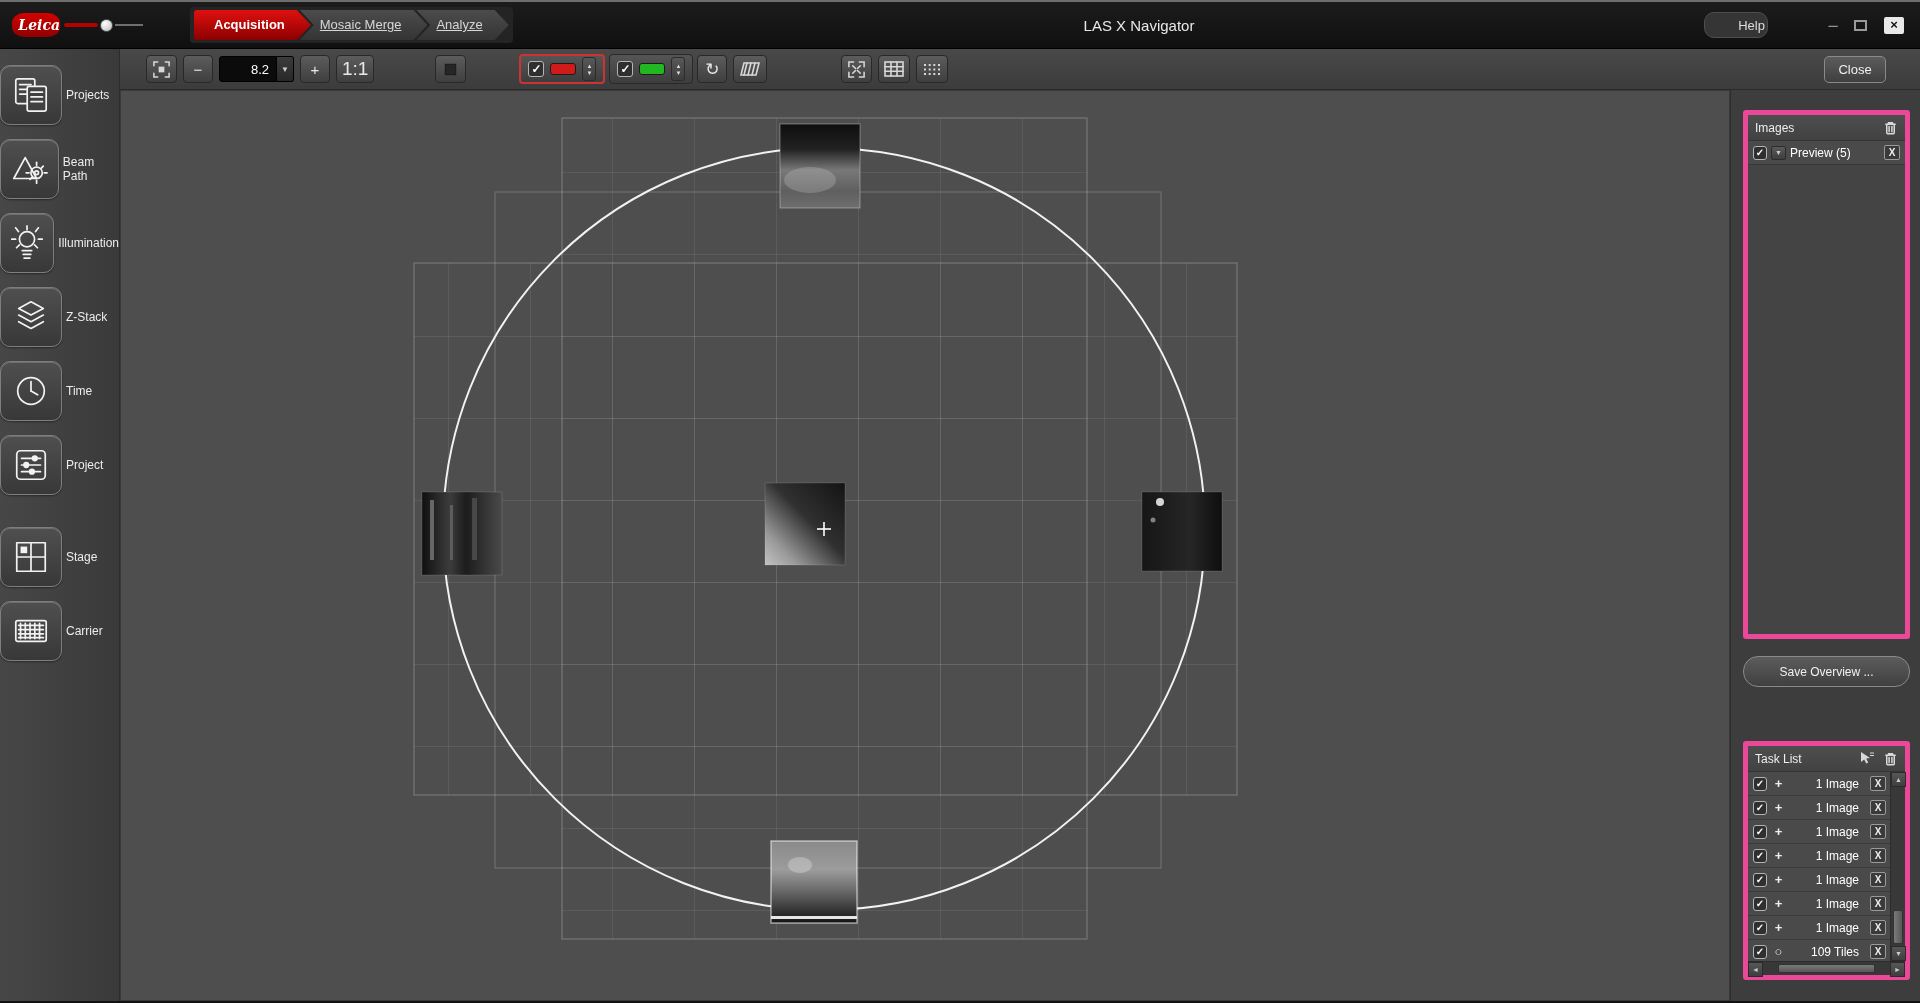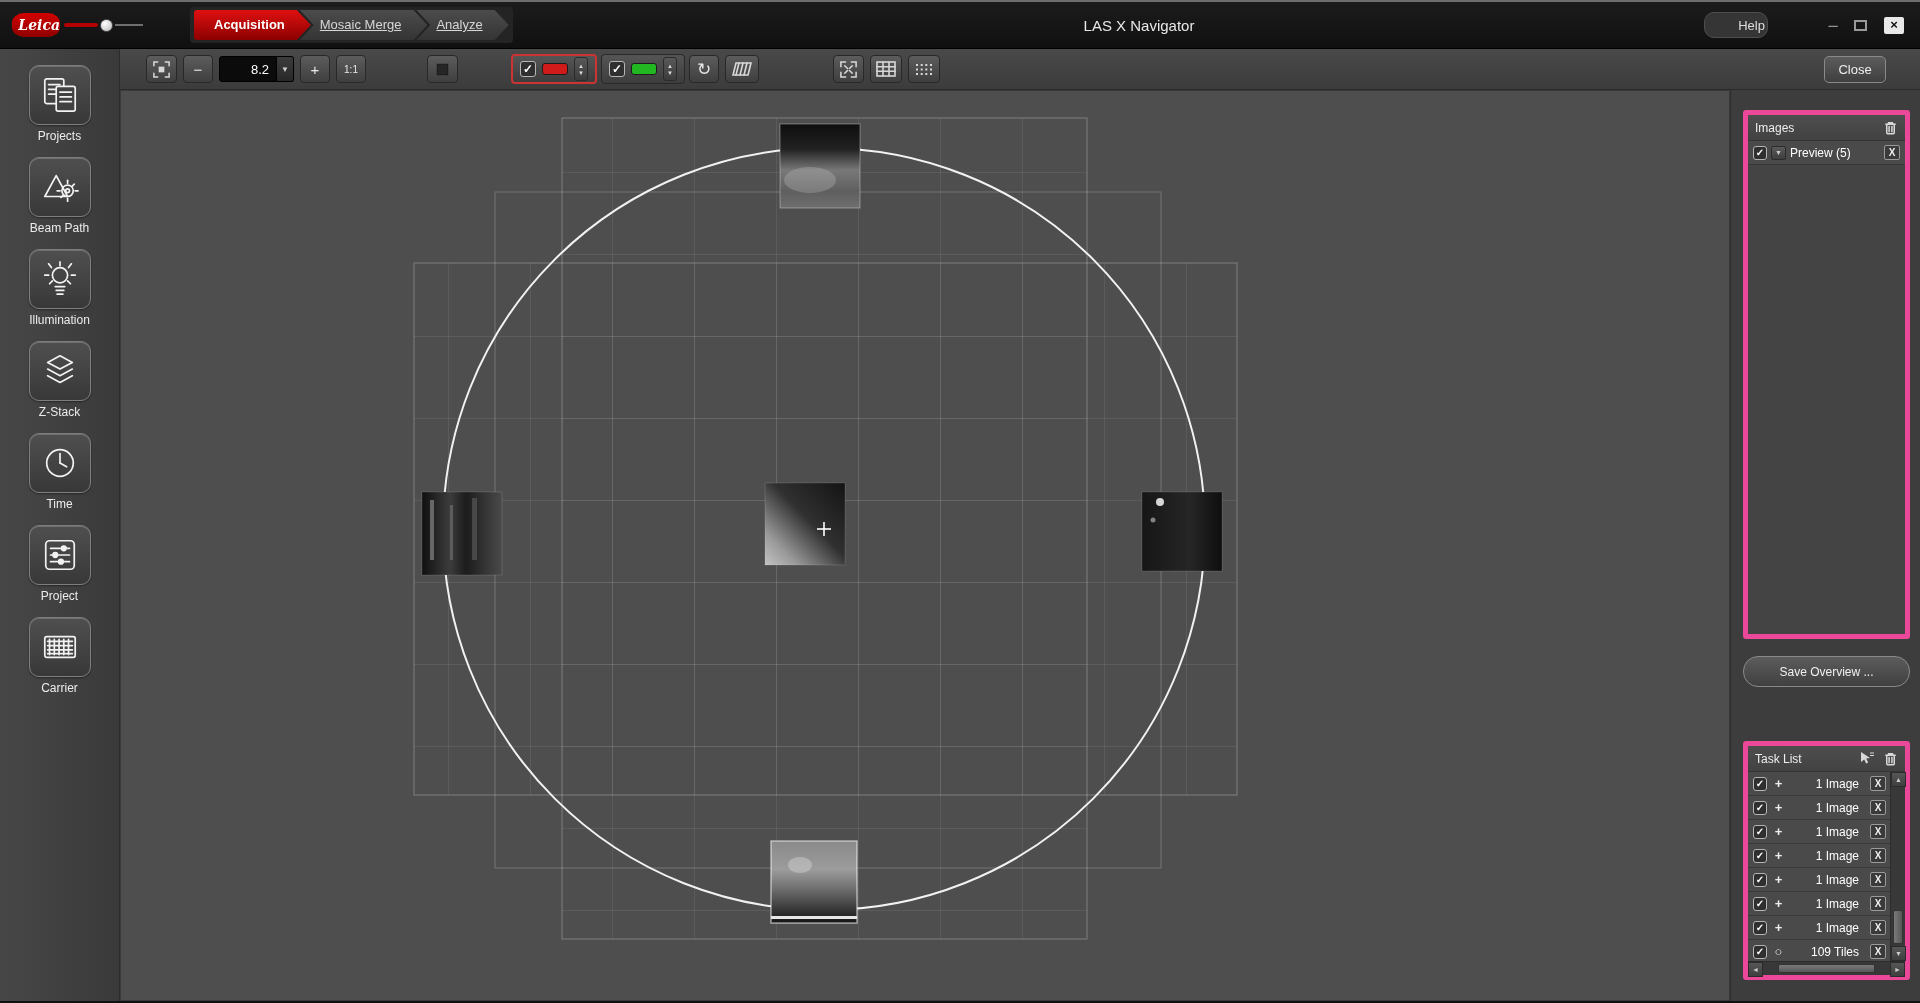--- a/index.html
+++ b/index.html
@@ -40,21 +40,21 @@
   .close-box { width:20px; height:17px; background:#e9e9e9; border-radius:2px; color:#111;
                font-weight:bold; font-size:13px; line-height:16px; text-align:center; }
 
   
   .body-row { flex:1; display:flex; min-height:0; }
 
   
   .sidebar { width:120px; flex:none; background:linear-gradient(90deg,#474747,#3a3a3a);
              border-right:1px solid #2c2c2c; display:flex; flex-direction:column;
              align-items:center; padding-top:16px; gap:14px; }
-  .side-item { display:flex; flex-direction:column; align-items:center; gap:4px; width:100%; }
+  .side-item { display:flex; flex-direction:row; align-items:center; gap:4px; width:100%; }
   .side-item.group-gap { margin-top:18px; }
   .side-icon-box { width:62px; height:60px; border:1px solid #7e7e7e; border-radius:10px;
                    background:linear-gradient(#4f4f4f,#383838);
                    box-shadow:inset 0 1px 0 rgba(255,255,255,.18), 0 1px 2px rgba(0,0,0,.4);
                    display:flex; align-items:center; justify-content:center; }
   .side-label { font-size:12px; color:#ececec; }
   .sicon { stroke:#f2f2f2; fill:none; stroke-width:1.8; stroke-linecap:round; stroke-linejoin:round; }
 
   
   .right-of-sidebar { flex:1; display:flex; flex-direction:column; min-width:0; }
@@ -250,20 +250,31 @@
             <line x1="10" y1="13" x2="30" y2="13"></line>
               <circle cx="24" cy="13" r="2.4" fill="#f2f2f2"></circle>
             <line x1="10" y1="20" x2="30" y2="20"></line>
               <circle cx="15" cy="20" r="2.4" fill="#f2f2f2"></circle>
             <line x1="10" y1="27" x2="30" y2="27"></line>
               <circle cx="21" cy="27" r="2.4" fill="#f2f2f2"></circle>
           </svg>
         </div>
         <div class="side-label">Project</div>
       </div>
+      <div class="side-item group-gap">
+        <div class="side-icon-box">
+          <svg class="sicon" width="38" height="38" viewBox="0 0 40 40">
+            <rect x="5" y="5" width="30" height="30"></rect>
+            <line x1="20" y1="5" x2="20" y2="35"></line>
+            <line x1="5" y1="20" x2="35" y2="20"></line>
+            <rect x="9" y="9" width="7" height="7" fill="#f2f2f2" stroke="none"></rect>
+          </svg>
+        </div>
+        <div class="side-label">Stage</div>
+      </div>
       <div class="side-item">
         <div class="side-icon-box">
           <svg class="sicon" width="38" height="38" viewBox="0 0 40 40">
             <rect x="4" y="9" width="32" height="22" rx="2"></rect>
             <line x1="9" y1="12" x2="9" y2="28"></line>
               <line x1="14" y1="12" x2="14" y2="28"></line>
             <line x1="19" y1="12" x2="19" y2="28"></line>
               <line x1="24" y1="12" x2="24" y2="28"></line>
             <line x1="29" y1="12" x2="29" y2="28"></line>
             <line x1="7" y1="14" x2="33" y2="14"></line>
@@ -282,21 +293,21 @@
         <div class="tbtn">
           <svg class="ticon" width="19" height="19" viewBox="0 0 20 20">
             <path d="M2 6 V2 H6 M14 2 H18 V6 M18 14 V18 H14 M6 18 H2 V14"></path>
             <rect x="7" y="7" width="6" height="6" fill="#d8d8d8" stroke="none"></rect>
           </svg>
         </div>
         <div class="tbtn">−</div>
         <div class="zoom-field">8.2</div>
         <div class="zoom-drop">▼</div>
         <div class="tbtn">+</div>
-        <div class="tbtn" style="font-size:10px;">1:1</div>
+        <div class="tbtn" style="font-size:19px;">1:1</div>
 
         <div class="tbtn" style="margin-left:55px;">
           <svg width="19" height="19" viewBox="0 0 20 20">
             <rect x="4.5" y="4.5" width="11" height="11" fill="#262626" stroke="#1a1a1a"></rect>
           </svg>
         </div>
 
         <div class="chan-group red" style="margin-left:47px;">
           <span class="cb">✓</span>
           <span class="swatch" style="background: rgb(209, 26, 26);"></span>

